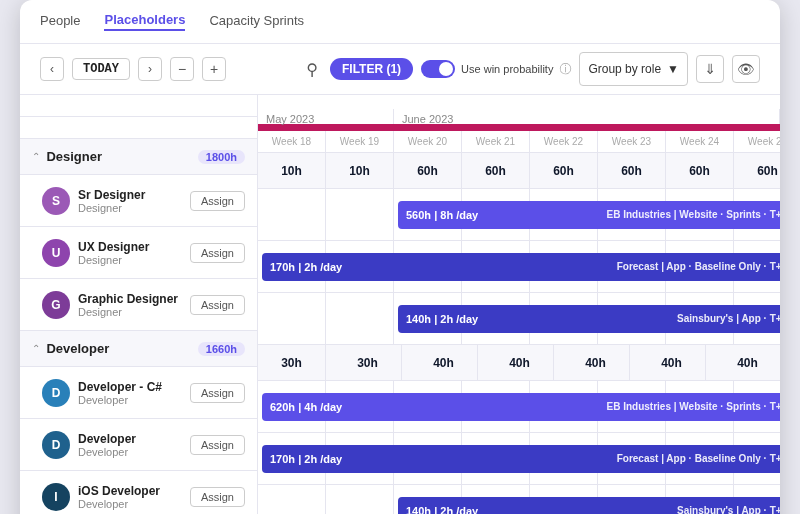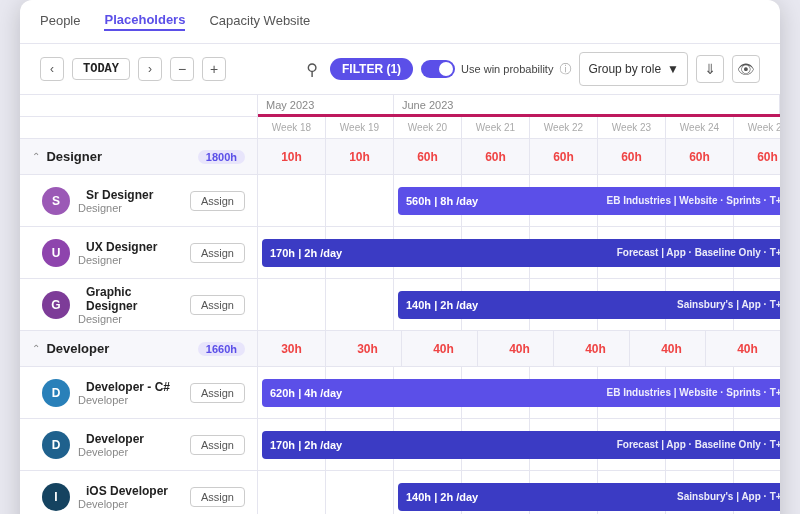--- a/index.html
+++ b/index.html
@@ -169,22 +169,23 @@
       border-right: 1px solid #e5e5ef;
     }
     
     .right-panel {
       flex: 1;
       overflow-x: auto;
     }
     
     .month-row {
       display: flex;
-      border-bottom: 3px solid #be185d;
+      border-bottom: 7px solid #be185d;
       height: 22px;
+      margin-top: 14px;
     }
     .month-cell {
       font-size: 11px;
       color: #888;
       padding: 4px 8px;
       border-right: 1px solid #e5e5ef;
       flex: 1;
     }
     .week-row {
       display: flex;
@@ -215,21 +216,21 @@
       align-items: center;
       background: #f7f7fb;
       border-bottom: 1px solid #e5e5ef;
       height: 36px;
     }
     .group-cell {
       width: 68px;
       flex-shrink: 0;
       font-size: 12px;
       font-weight: 700;
-      color: #ef4444;
+      color: #0f172a;
       border-right: 1px solid #e5e5ef;
       height: 100%;
       display: flex; align-items: center; justify-content: center;
     }
     .group-name {
       font-size: 13px;
       font-weight: 700;
       color: #222;
       flex: 1;
     }
@@ -270,21 +271,20 @@
       font-size: 12px;
       font-weight: 700;
       color: #fff;
       flex-shrink: 0;
     }
     .person-info { flex: 1; }
     .person-name {
       font-size: 12px;
       font-weight: 700;
       color: #222;
-      margin-left: 8px;
     }
     .person-role {
       font-size: 11px;
       color: #888;
     }
     .assign-btn {
       border: 1px solid #ccc;
       background: #fff;
       border-radius: 4px;
       padding: 3px 10px;
@@ -325,21 +325,21 @@
     .bar-indigo { background: #5B4FE8; }
   </style>
 </head>
 <body>
 
 <div class="app-container">
 
   <div class="tabs">
     <div class="tab">People</div>
     <div class="tab active">Placeholders</div>
-    <div class="tab">Capacity Website</div>
+    <div class="tab">Capacity Sprints</div>
   </div>
 
   <div class="toolbar">
     <button class="nav-btn">‹</button>
     <button class="today-btn">TODAY</button>
     <button class="nav-btn">›</button>
     <button class="zoom-btn">−</button>
     <button class="zoom-btn">+</button>
     <div class="toolbar-spacer"></div>
     <button class="search-icon-btn">⚲</button>

